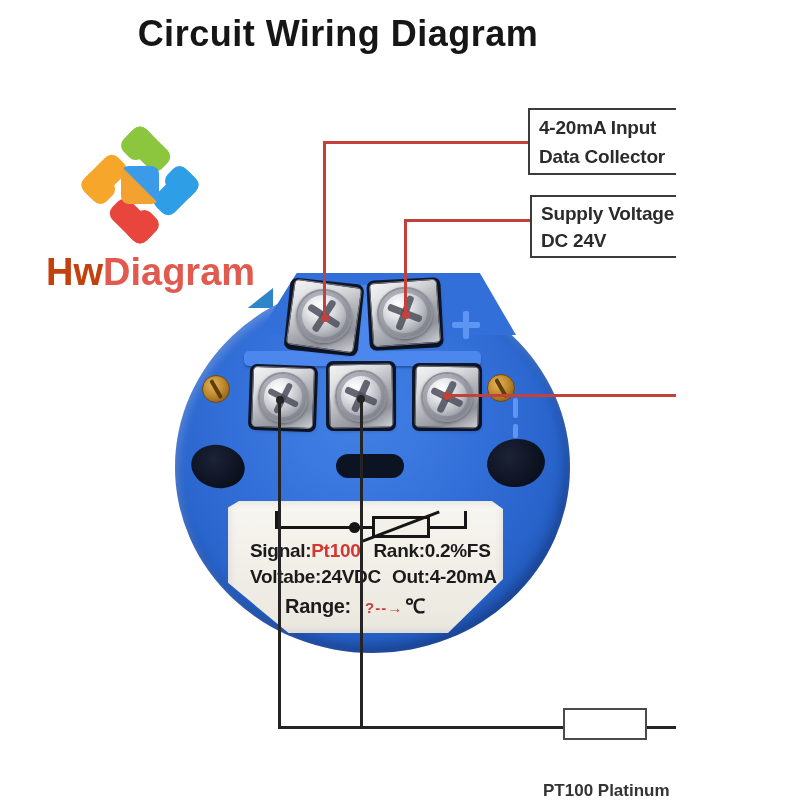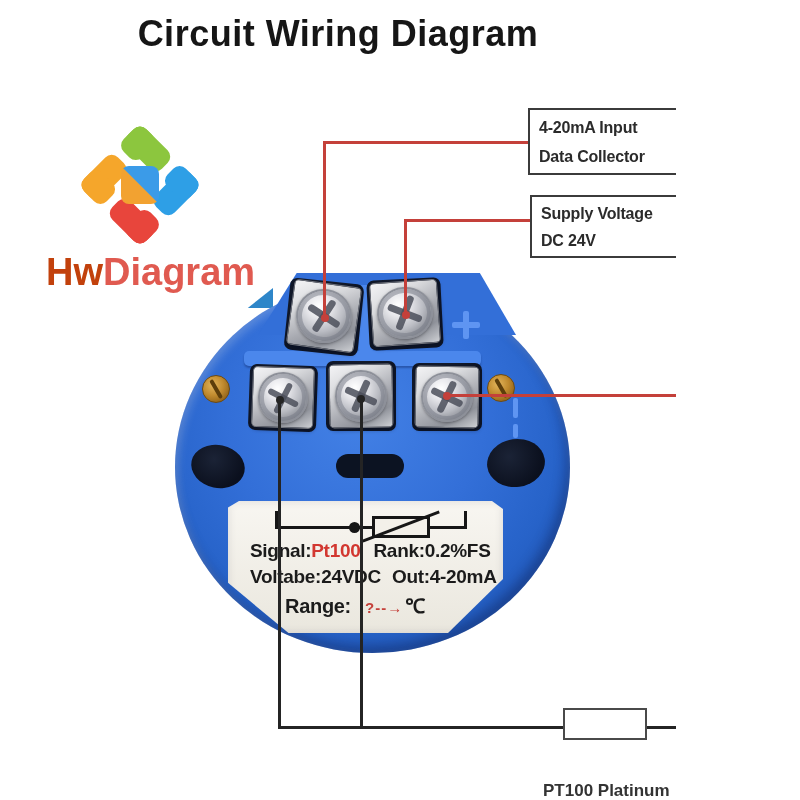--- a/index.html
+++ b/index.html
@@ -80,21 +80,21 @@
   .range-scribble{color:#c5403a;font-size:15px;font-weight:700;letter-spacing:1px;}
 
   
   .wr{background:#c4403a;}
   .wb{background:#242424;}
   .dot-r{width:8px;height:8px;border-radius:50%;background:#c4403a;}
   .dot-b{width:8px;height:8px;border-radius:50%;background:#242424;}
 
   
   .note-box{background:#fff;border:2.5px solid #3b3b3b;box-sizing:border-box;
-        font-size:16px;font-weight:600;color:#2b2b2b;line-height:29px;padding:3px 0 0 9px;
+        font-size:19px;font-weight:600;color:#2b2b2b;line-height:29px;padding:3px 0 0 9px;
         letter-spacing:-0.2px;white-space:nowrap;}
   .resistor-box{left:563px;top:708px;width:84px;height:32px;background:#fff;
         border:2.5px solid #4a4a4a;box-sizing:border-box;}
   .sensor-caption{left:543px;top:780px;font-size:17px;font-weight:600;color:#333;line-height:22px;white-space:nowrap;}
 </style>
 </head>
 <body>
 
 <div id="stage">
 

